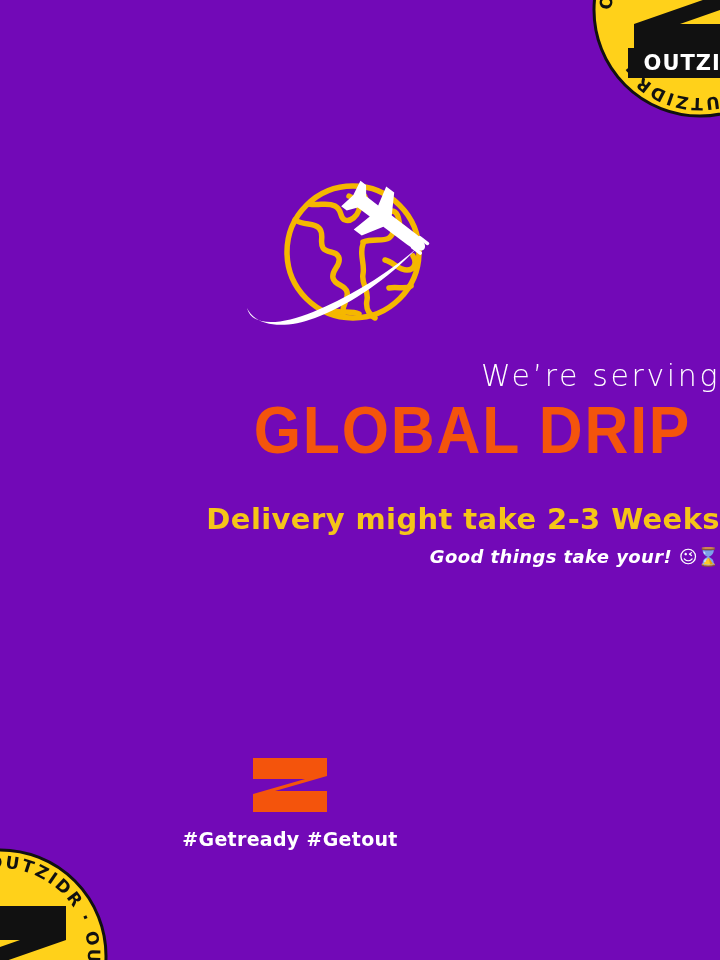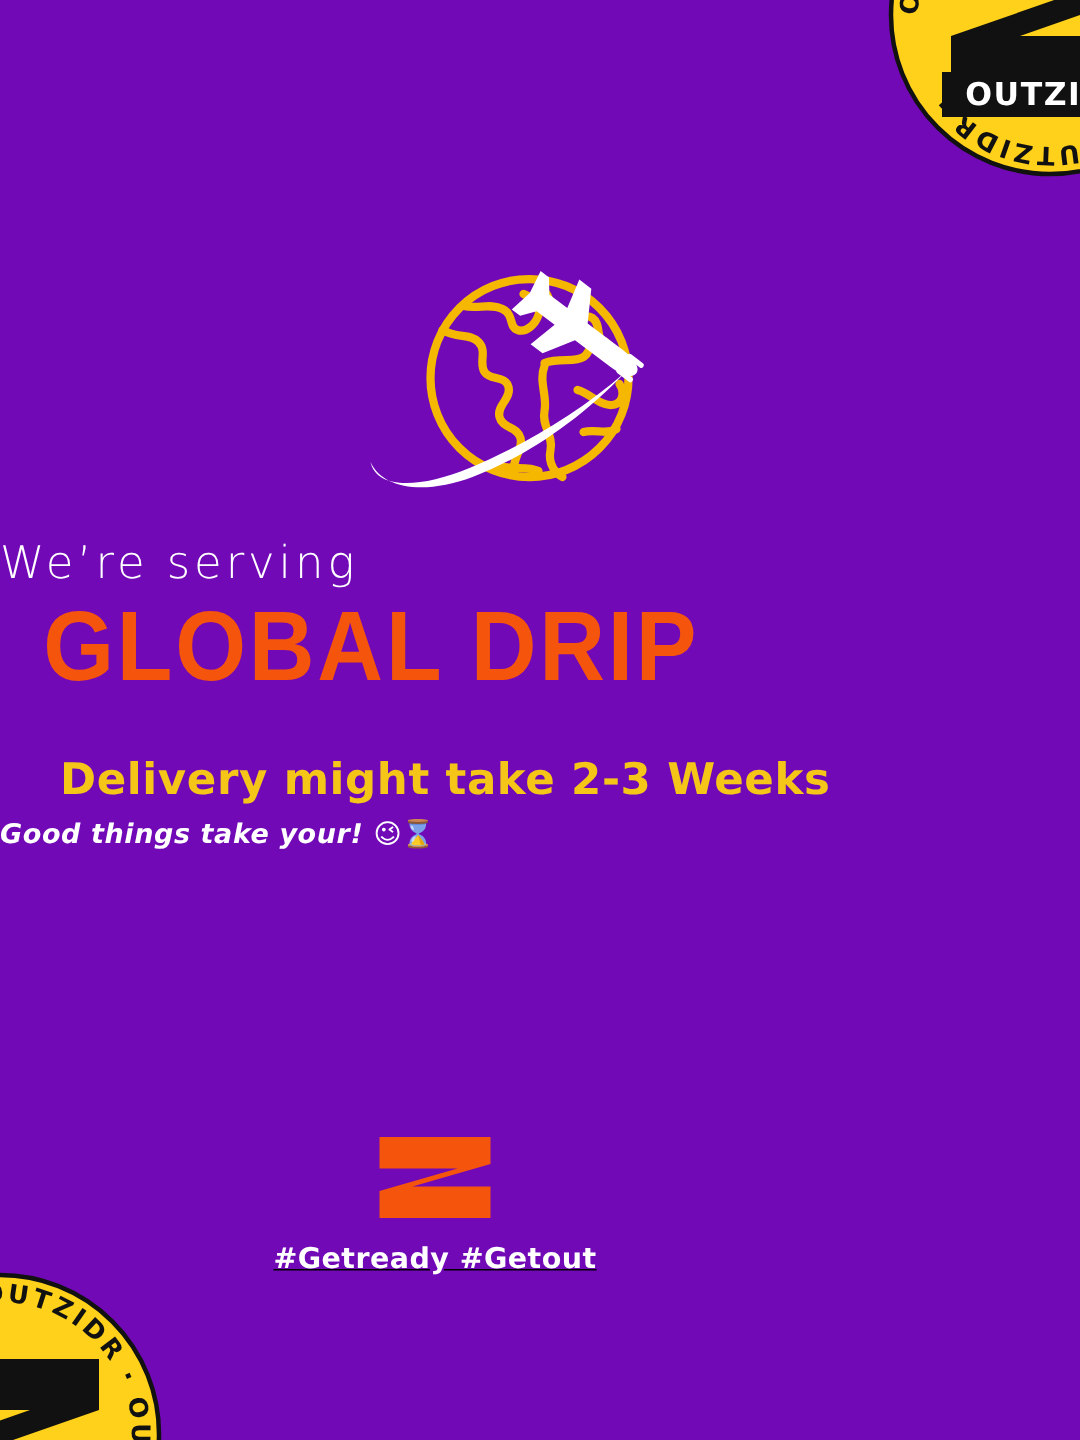--- a/index.html
+++ b/index.html
@@ -51,21 +51,21 @@
     height:160px;
   }
   .globe-art svg { display:block; width:100%; height:100%; }
 
   
   .copy {
     position:absolute;
     top:360px;
     left:0;
     width:720px;
-    text-align:left;
+    text-align:right;
   }
 
   .line-serving {
     font-family:"DejaVu Sans", sans-serif;
     font-weight:300;
     font-size:30px;
     line-height:1.05;
     color:#FFFFFF;
     letter-spacing:2.6px;
   }
@@ -120,21 +120,20 @@
     letter-spacing:0;
   }
 
   
   .footer {
     position:absolute;
     bottom:110px;
     left:0;
     width:580px;
     text-align:center;
-    text-decoration:underline;
   }
   .zmark {
     width:82px;
     height:58px;
     margin:0 auto 14px auto;
   }
   .zmark svg { display:block; width:100%; height:100%; }
 
   .hashtags {
     font-family:"DejaVu Sans", sans-serif;

